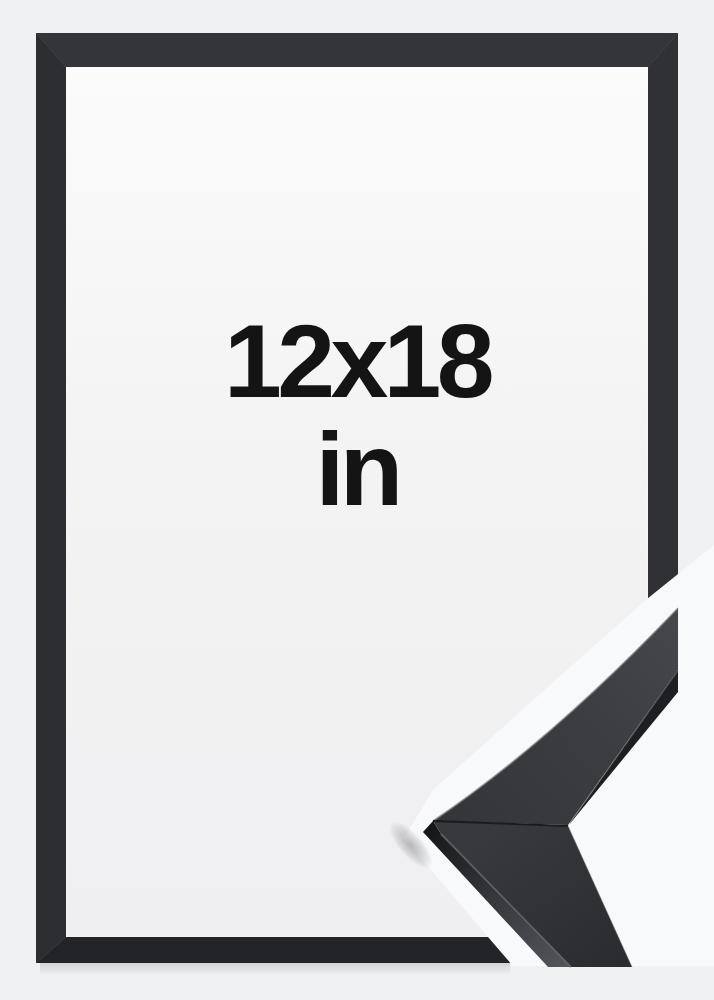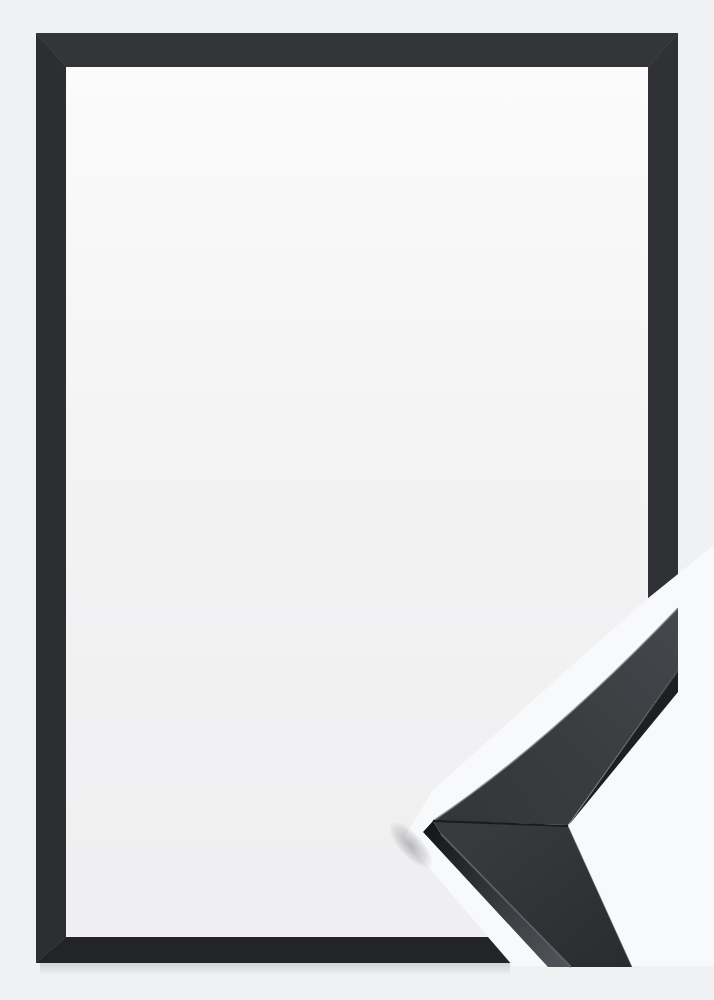--- a/index.html
+++ b/index.html
@@ -105,14 +105,18 @@
       <polygon points="433,821 423,832 548,967 571,967 441,834" fill="url(#gradSideFace)"></polygon>
 
       <path d="M 433,821 Q 550,742 678,608" stroke="rgba(135,137,143,0.75)" stroke-width="1.6" fill="none"></path>
       <path d="M 678,671 L 570,823" stroke="rgba(90,91,97,0.6)" stroke-width="1.2" fill="none"></path>
       <path d="M 433,821 L 568,826" stroke="#1a1b1d" stroke-width="2" fill="none"></path>
       <path d="M 441,834 L 571,967" stroke="rgba(96,97,103,0.85)" stroke-width="1.8" fill="none"></path>
       <path d="M 568,826 L 632,967" stroke="rgba(110,112,118,0.35)" stroke-width="1.2" fill="none"></path>
     </g>
   </svg>
 
+  <div class="size-label">
+    <span class="line">12x18</span>
+    <span class="line">in</span>
+  </div>
 
 </div>
 
 </body></html>

